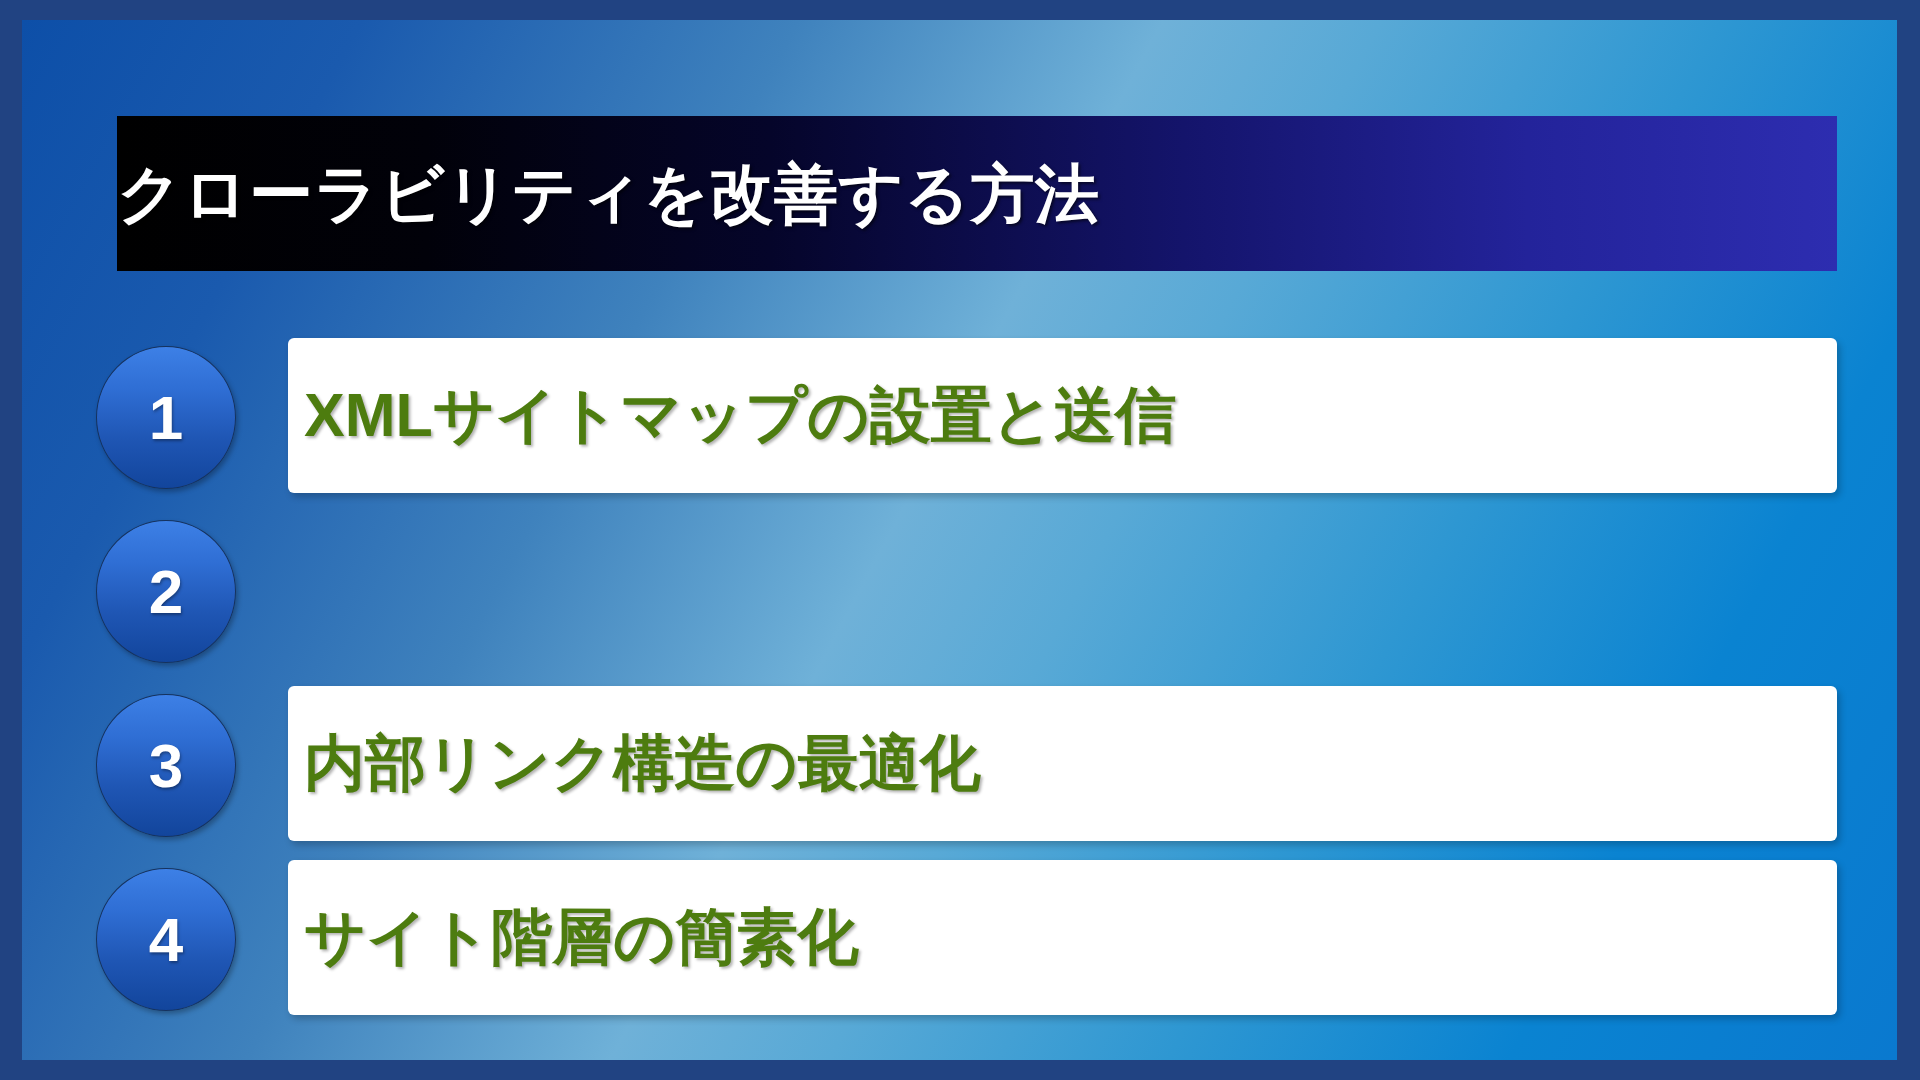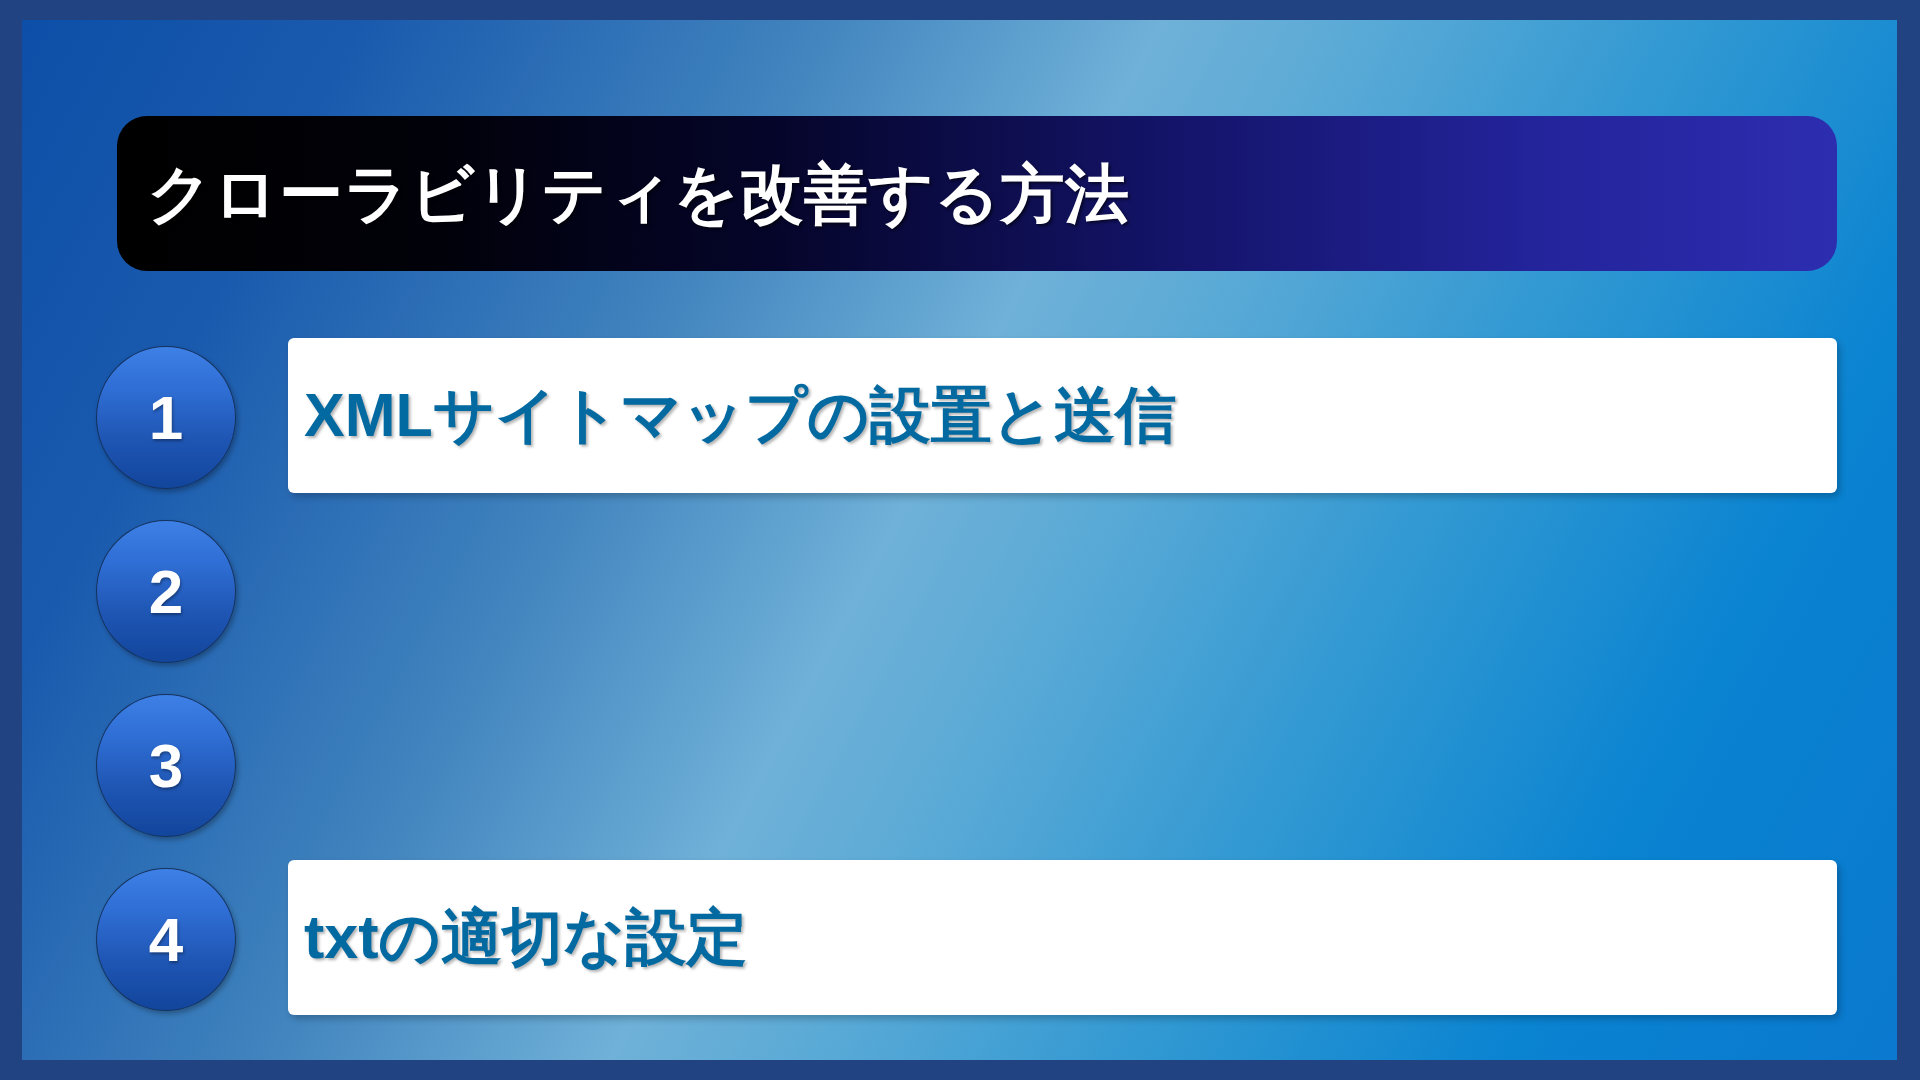--- a/index.html
+++ b/index.html
@@ -50,22 +50,20 @@
     background: linear-gradient(90deg,
         #000000 0%,
         #010109 18%,
         #05052a 38%,
         #14146b 62%,
         #23239a 82%,
         #2d2db0 100%);
     display: flex;
     align-items: center;
     box-sizing: border-box;
-    padding-left: 30px;
-    border-radius: 30px;
   }
   .header-title {
     color: #ffffff;
     font-size: 64px;
     font-weight: bold;
     line-height: 1.0;
     letter-spacing: 0.5px;
     white-space: nowrap;
     text-shadow: 2px 2px 3px rgba(0,0,0,0.55);
   }
@@ -112,21 +110,21 @@
     height: 155px;
     background: #ffffff;
     border-radius: 6px;
     box-shadow: 3px 4px 7px rgba(0,0,0,0.22);
     display: flex;
     align-items: center;
     box-sizing: border-box;
     padding-left: 16px;
   }
   .card-label {
-    color: #0369a1;
+    color: #4d7c0f;
     font-size: 61px;
     font-weight: bold;
     line-height: 1.05;
     white-space: nowrap;
     text-shadow: 2px 2px 3px rgba(0,0,0,0.30);
   }
 </style>
 </head>
 <body>
 
@@ -151,26 +149,29 @@
       <div class="row">
         <div class="badge">
           <span class="badge-num">2</span>
         </div>
       </div>
 
       <div class="row">
         <div class="badge">
           <span class="badge-num">3</span>
         </div>
+        <div class="card">
+          <span class="card-label">内部リンク構造の最適化</span>
+        </div>
       </div>
 
       <div class="row">
         <div class="badge">
           <span class="badge-num">4</span>
         </div>
         <div class="card">
-          <span class="card-label">txtの適切な設定</span>
+          <span class="card-label">サイト階層の簡素化</span>
         </div>
       </div>
 
     </div>
   </div>
 </div>
 
 </body></html>

